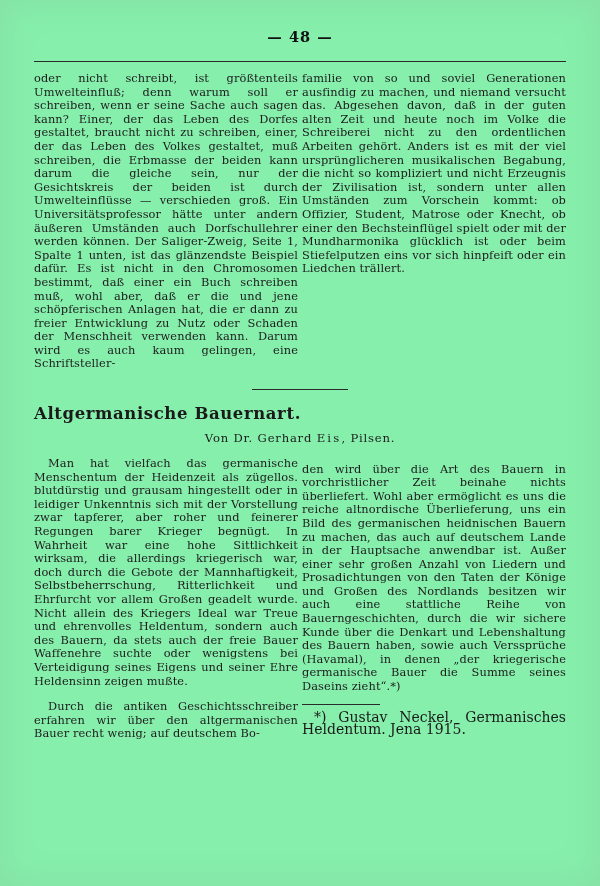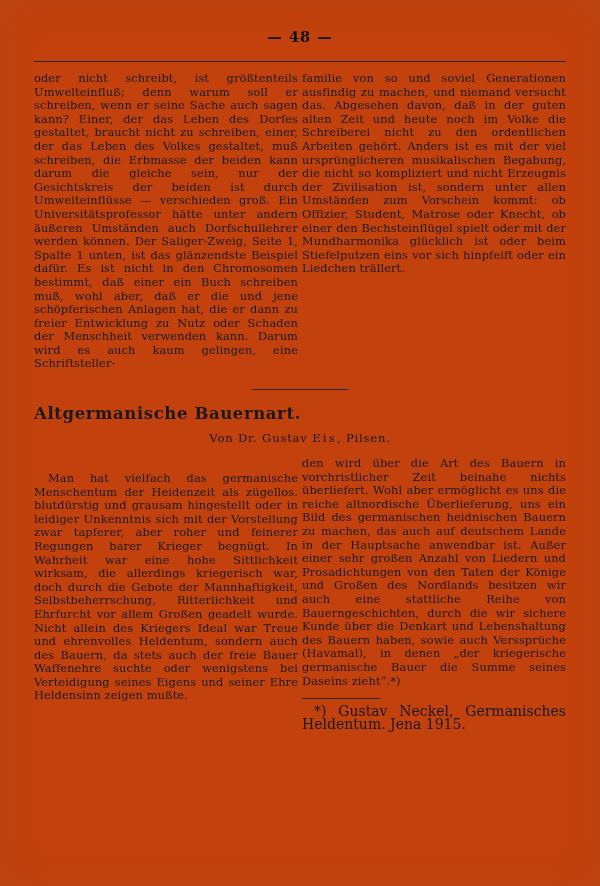--- a/index.html
+++ b/index.html
@@ -11,21 +11,21 @@
     width: 600px;
     height: 886px;
     font-family: "DejaVu Serif", serif;
     color: #1a1a1a;
     overflow: hidden;
   }
   .page {
     position: relative;
     width: 600px;
     height: 886px;
-    background: #c2410c;
+    background: #86efac;
     box-sizing: border-box;
     padding: 0;
   }
   
   .page::after {
     content: "";
     position: absolute;
     inset: 0;
     pointer-events: none;
     box-shadow: inset 0 0 36px rgba(120,115,105,0.13);
@@ -134,28 +134,29 @@
       <div class="col">
         <p class="body">familie von so und soviel Generationen ausfindig zu machen, und niemand versucht das. Abgesehen davon, daß in der guten alten Zeit und heute noch im Volke die Schreiberei nicht zu den ordentlichen Arbeiten gehört. Anders ist es mit der viel ursprünglicheren musikalischen Begabung, die nicht so kompliziert und nicht Erzeugnis der Zivilisation ist, sondern unter allen Umständen zum Vorschein kommt: ob Offizier, Student, Matrose oder Knecht, ob einer den Bechsteinflügel spielt oder mit der Mundharmonika glücklich ist oder beim Stiefelputzen eins vor sich hinpfeift oder ein Liedchen trällert.</p>
       </div>
     </div>
 
     <div class="divider-short"></div>
 
     <div class="article-title">Altgermanische Bauernart.</div>
 
     <div class="article-byline">
-      <span>Von Dr. Gustav</span>
+      <span>Von Dr. Gerhard</span>
       <span class="byline-spaced">Eis</span><span>, Pilsen.</span>
     </div>
 
     <div class="cols col-lower">
       <div class="col">
         <p class="body indent">Man hat vielfach das germanische Menschentum der Heidenzeit als zügellos. blutdürstig und grausam hingestellt oder in leidiger Unkenntnis sich mit der Vorstellung zwar tapferer, aber roher und feinerer Regungen barer Krieger begnügt. In Wahrheit war eine hohe Sittlichkeit wirksam, die allerdings kriegerisch war, doch durch die Gebote der Mannhaftigkeit, Selbstbeherrschung, Ritterlichkeit und Ehrfurcht vor allem Großen geadelt wurde. Nicht allein des Kriegers Ideal war Treue und ehrenvolles Heldentum, sondern auch des Bauern, da stets auch der freie Bauer Waffenehre suchte oder wenigstens bei Verteidigung seines Eigens und seiner Ehre Heldensinn zeigen mußte.</p>
         <div class="spacer-12"></div>
+        <p class="body indent">Durch die antiken Geschichtsschreiber erfahren wir über den altgermanischen Bauer recht wenig; auf deutschem Bo-</p>
       </div>
       <div class="col">
         <p class="body">den wird über die Art des Bauern in vorchristlicher Zeit beinahe nichts überliefert. Wohl aber ermöglicht es uns die reiche altnordische Überlieferung, uns ein Bild des germanischen heidnischen Bauern zu machen, das auch auf deutschem Lande in der Hauptsache anwendbar ist. Außer einer sehr großen Anzahl von Liedern und Prosadichtungen von den Taten der Könige und Großen des Nordlands besitzen wir auch eine stattliche Reihe von Bauerngeschichten, durch die wir sichere Kunde über die Denkart und Lebenshaltung des Bauern haben, sowie auch Verssprüche (Havamal), in denen „der kriegerische germanische Bauer die Summe seines Daseins zieht“.*)</p>
         <div class="footnote-rule"></div>
         <p class="footnote footnote-indent">*) Gustav Neckel, Germanisches Heldentum. Jena 1915.</p>
       </div>
     </div>
 
   </div>
 </div>

